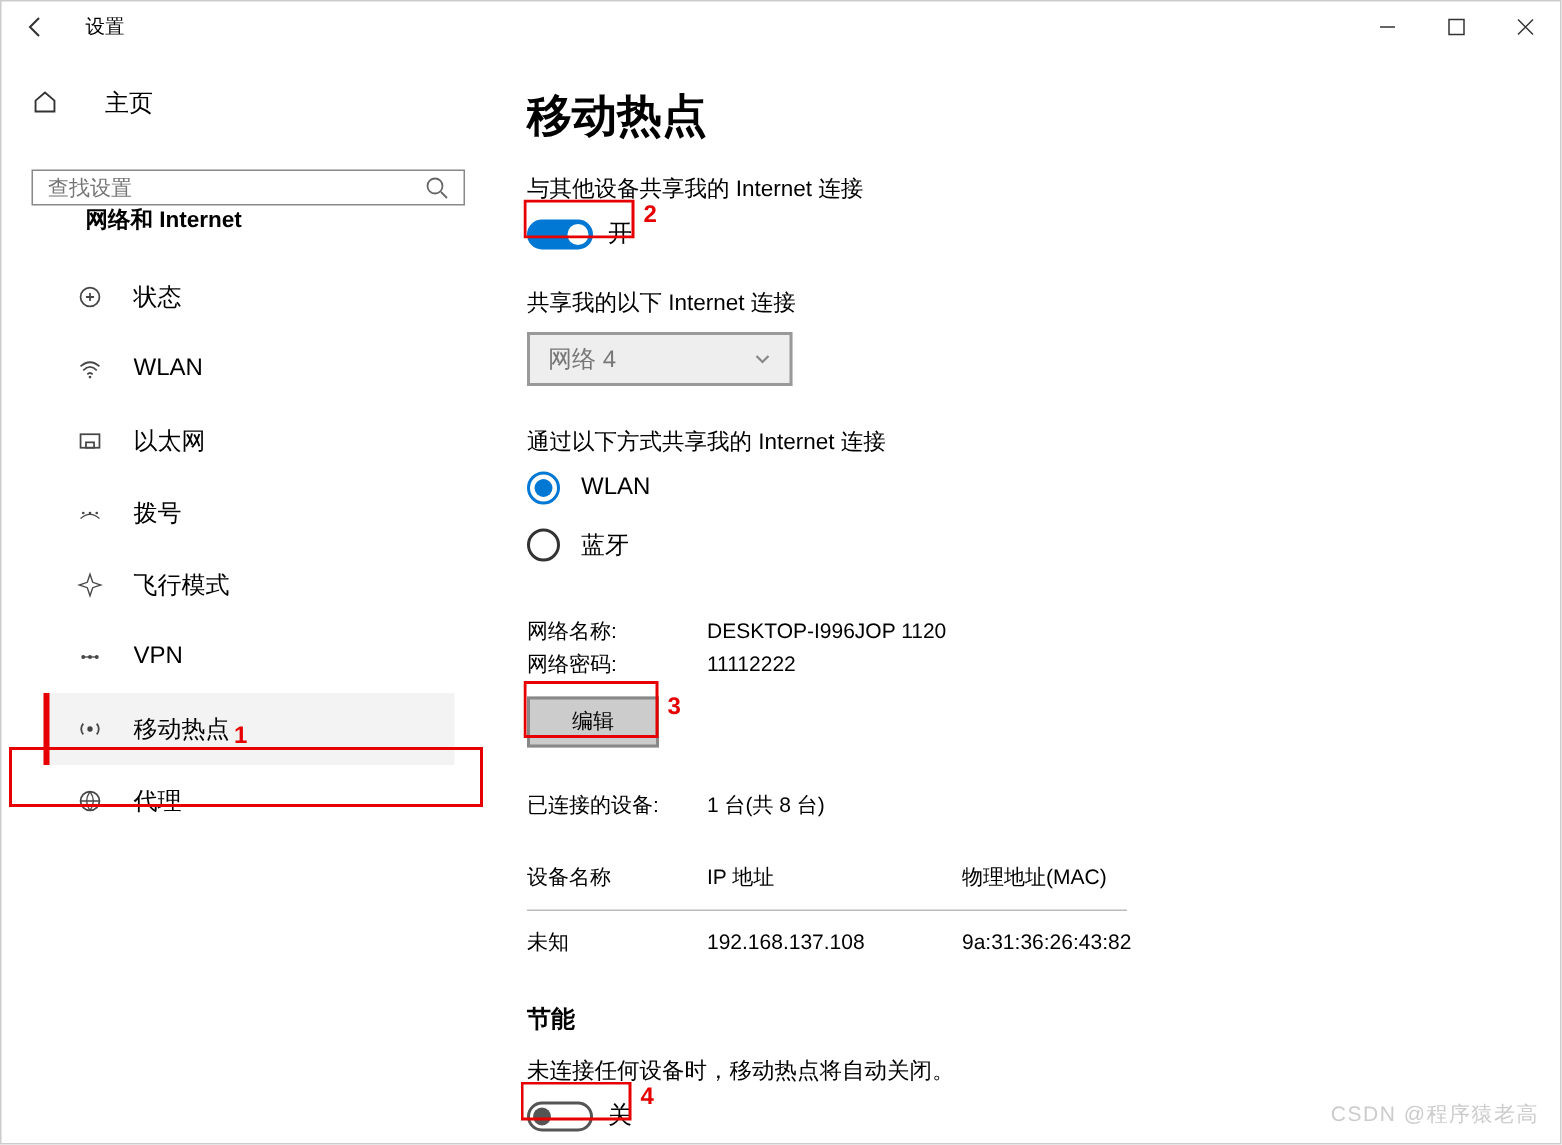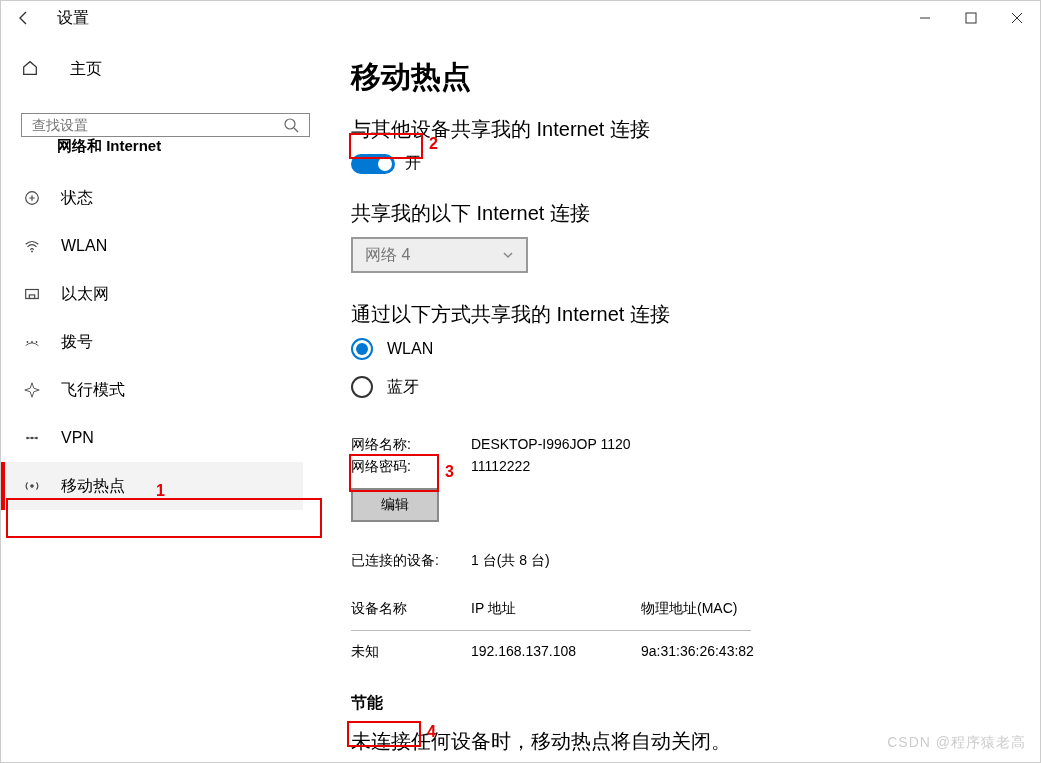--- a/index.html
+++ b/index.html
@@ -1,34 +1,34 @@
 <!DOCTYPE html>
 <html><head>
 <meta charset="utf-8">
 <style>
   * { box-sizing: border-box; margin: 0; padding: 0; font-family: "Microsoft YaHei", "Segoe UI", sans-serif; }
   body { width: 1041px; height: 763px; background: #fff; overflow: hidden; position: relative; border: 1px solid #ccc; }
   .titlebar { height: 34px; display: flex; align-items: center; }
   .titlebar .back { width: 46px; height: 34px; display:flex; align-items:center; justify-content:center; font-size:18px; }
-  .titlebar .title { font-size: 16px; margin-left: 10px; }
+  .titlebar .title { font-size: 13px; margin-left: 10px; }
   .titlebar .controls { margin-left: auto; display: flex; }
   .titlebar .ctl { width: 46px; height: 34px; display:flex; align-items:center; justify-content:center; }
   .app { display: flex; height: calc(100% - 34px); }
   .sidebar { width: 322px; padding: 24px 20px 0 20px; }
   .home-row { display:flex; gap:31px; height:36px; margin-bottom: 18px; cursor:default; }
   .search-box { width: 289px; height: 24px; border:1px solid #888; display:flex; align-items:center; padding:0 10px; }
   .search-box input { border:none; outline:none; flex:1; font-size:14px; background:transparent; }
   .category { font-size: 15px; font-weight: 600; margin-bottom: 18px; margin-left: 36px; }
-  .nav { list-style:none; margin-left:-20px; }
+  .nav { list-style:none; margin-left:-20px;padding-left:28px; }
   .nav li { height:48px; display:flex; align-items:center; gap:18px; padding-left:20px; cursor:default; }
   .nav li.active { border-left:4px solid #e60000; padding-left:16px; background:#f3f3f3; }
   .nav .icon { width:22px; display:flex; justify-content:center; opacity:.9; }
   .main { flex:1; padding: 22px 28px 0 28px; overflow-y:auto; }
   h1 { font-size: 30px; font-weight: 600; margin-bottom: 18px; }
-  .section-label { font-size: 20px; margin-bottom: 10px; }
+  .section-label { font-size: 15px; margin-bottom: 10px; }
   .toggle { display:flex; align-items:center; gap:10px; margin-bottom:26px; }
   .toggle-track { width:44px; height:20px; border-radius:10px; position:relative; }
   .toggle-on .toggle-track { background:#0078d4; }
   .toggle-on .toggle-thumb { position:absolute; right:3px; top:3px; width:14px; height:14px; border-radius:50%; background:#fff; }
   .toggle-off .toggle-track { background:#fff; border:2px solid #555; }
   .toggle-off .toggle-thumb { position:absolute; left:2px; top:2px; width:12px; height:12px; border-radius:50%; background:#555; }
   .dropdown { width:177px; height:36px; border:2px solid #999; background:#eee; color:#777; display:flex; align-items:center; padding:0 12px; justify-content:space-between; margin-bottom:28px; }
   .radio-row { display:flex; align-items:center; gap:14px; margin:10px 0 16px 0; }
   .radio-outer { width:22px; height:22px; border:2px solid #333; border-radius:50%; display:flex; align-items:center; justify-content:center; }
   .radio-outer.checked { border-color:#0078d4; }
@@ -154,20 +154,29 @@
         </li>
       <li class="active">
           <span class="icon">
             <svg width="18" height="18" viewBox="0 0 20 20">
               <circle cx="10" cy="10" r="2" fill="#333"></circle>
               <path d="M5 6 Q2 10 5 14 M15 6 Q18 10 15 14" stroke="#333" stroke-width="1.3" fill="none"></path>
             </svg>
           </span>
           <span>移动热点</span>
         </li>
+      <li>
+          <span class="icon">
+            <svg width="18" height="18" viewBox="0 0 20 20">
+              <circle cx="10" cy="10" r="7" stroke="#333" stroke-width="1.3" fill="none"></circle>
+              <path d="M3 10h14 M10 3 Q5 10 10 17 M10 3 Q15 10 10 17" stroke="#333" stroke-width="1" fill="none"></path>
+            </svg>
+          </span>
+          <span>代理</span>
+        </li>
     </ul>
   </aside>
 
   <main class="main">
     <h1>移动热点</h1>
 
     <div class="section-label">与其他设备共享我的 Internet 连接</div>
     <div class="toggle toggle-on">
       <div class="toggle-track">
           <div class="toggle-thumb"></div>

